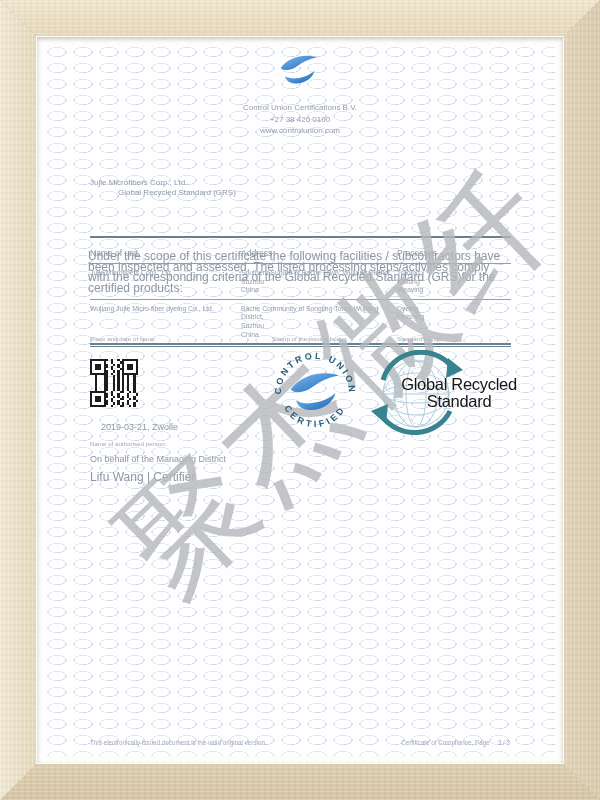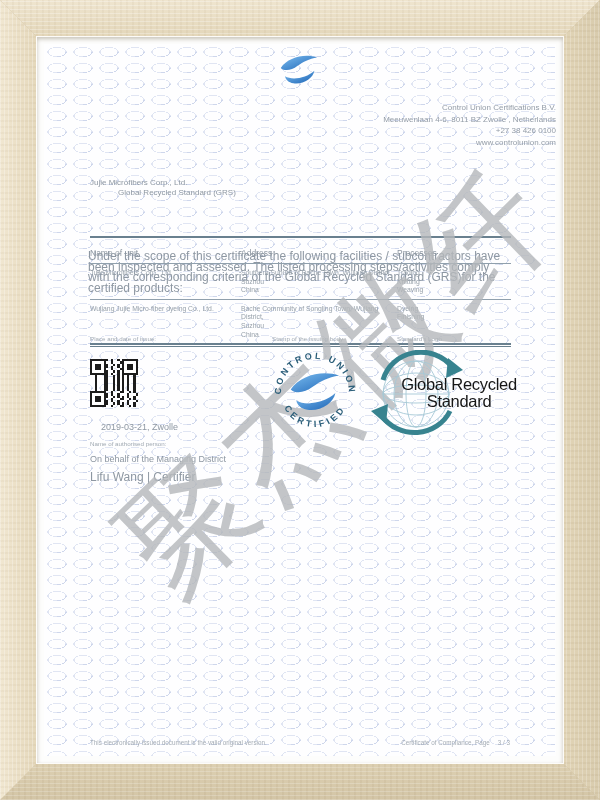--- a/index.html
+++ b/index.html
@@ -60,21 +60,21 @@
   .watermark {
     position:absolute; left:296px; top:336px; z-index:4;
     transform: translate(-50%,-50%) rotate(-44deg);
     font-family:"DejaVu Sans", "DejaVu Serif", sans-serif;
     font-size:126px; letter-spacing:10px; white-space:nowrap;
     color:#b5b8bb; opacity:.8; pointer-events:none;
   }
 
   
   .cu-logo { left:234px; top:7px; width:42px; height:38px; z-index:6; }
-  .header-block { left:0; right:0; top:58px; text-align:right; font-size:8px; line-height:11.5px; color:#939ca7; }
+  .header-block { left:0; right:0; top:58px; text-align:center; font-size:8px; line-height:11.5px; color:#939ca7; }
 
   .annex-line { left:46px; top:120px; font-size:8.5px; color:#8d97a2; }
   .annex-suffix { margin-left:26px; }
   .company-line { left:46px; top:134px; font-size:8px; color:#8d97a2; }
   .standard-line { left:46px; top:144px; font-size:8px; color:#8d97a2;margin-left:28px; }
   .scope-par { left:44px; top:159px; width:424px; font-size:12px; line-height:10.5px; color:#8d97a2;margin-top:48px; }
 
   
   .tbl { left:46px; top:192px; width:421px; z-index:2; }
   .tbl-topline { border-top:2px solid #69808f; }
@@ -128,21 +128,20 @@
       <g id="cuswoosh">
         <path fill="url(#cublue)" d="M4 23 C14 8 38 2 56 8 C44 10 36 14 28 20 C19 27 9 28 4 23 Z"></path>
         <path fill="url(#cublue)" d="M10 35 C20 41 40 38 52 27 C50 38 36 47 22 45 C15 44 11 40 10 35 Z"></path>
       </g>
     </defs>
     <use href="#cuswoosh"></use>
   </svg>
 
   <div class="abs header-block">
     <div>Control Union Certifications B.V.</div>
-    <div>Meeuwenlaan 4-6, 8011 BZ Zwolle , Netherlands</div>
     <div>+27 38 426 0100</div>
     <div>www.controlunion.com</div>
   </div>
 
   <div class="abs company-line">Jujie Microfibers Corp., Ltd.</div>
   <div class="abs standard-line">Global Recycled Standard (GRS)</div>
   <div class="abs scope-par">Under the scope of this certificate the following facilities / subcontractors have been inspected and assessed. The listed processing steps/activities comply with the corresponding criteria of the  Global Recycled Standard (GRS)for the certified  products:</div>
 
   <div class="abs tbl">
     <div class="tbl-topline"></div>

